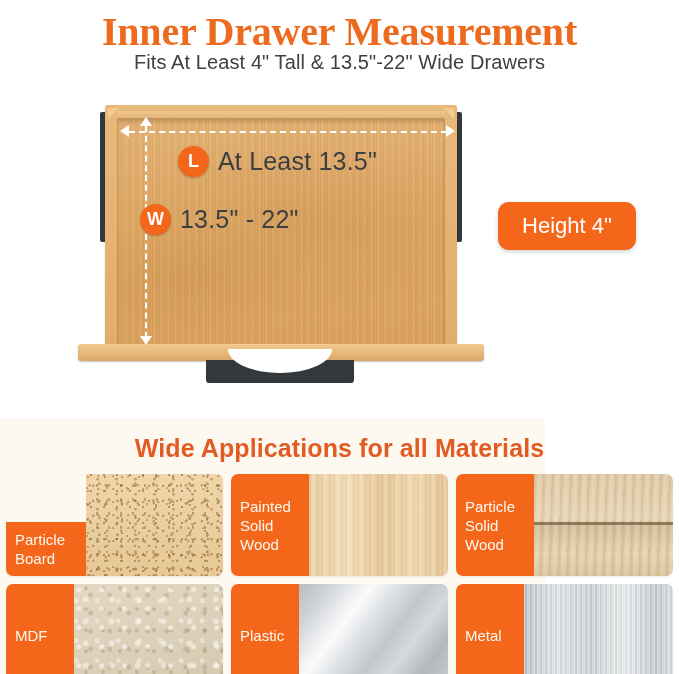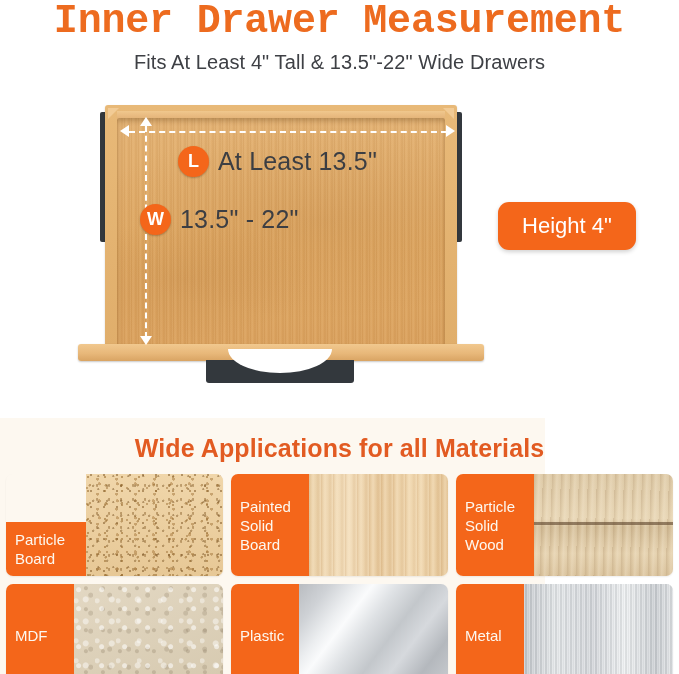--- a/index.html
+++ b/index.html
@@ -11,27 +11,27 @@
     position:relative;
   }
   .page{position:relative;width:679px;height:674px;overflow:hidden;}
 
   
   .hero{position:absolute;left:0;top:0;width:679px;height:418px;background:#ffffff;}
 
   .title{
     position:absolute;left:0;top:0;width:679px;
     text-align:center;
-    font-family:Liberation Mono, monospace;
+    font-family:Liberation Serif, serif;
     font-weight:bold;
     font-size:40px;
     line-height:44px;
     color:#ED6B1F;
     letter-spacing:-0.2px;
-    padding-top:0;
+    padding-top:10px;
     box-sizing:border-box;
   }
   .subtitle{
     position:absolute;left:0;top:49px;width:679px;
     text-align:center;
     font-size:20px;
     line-height:26px;
     color:#3e4045;
     letter-spacing:0.1px;
   }
@@ -287,21 +287,21 @@
     <div class="section-title">Wide Applications for all Materials</div>
 
     <div class="grid">
 
       <div class="card">
         <div class="card-label w80">Particle Board</div>
         <div class="card-tex tex-particle"></div>
       </div>
 
       <div class="card">
-        <div class="card-label w78">Painted Solid Board</div>
+        <div class="card-label w78">Painted Solid Wood</div>
         <div class="card-tex tex-painted"></div>
       </div>
 
       <div class="card">
         <div class="card-label w78">Particle Solid Wood</div>
         <div class="card-tex tex-unpainted"></div>
       </div>
 
       <div class="card">
         <div class="card-label w68">MDF</div>

